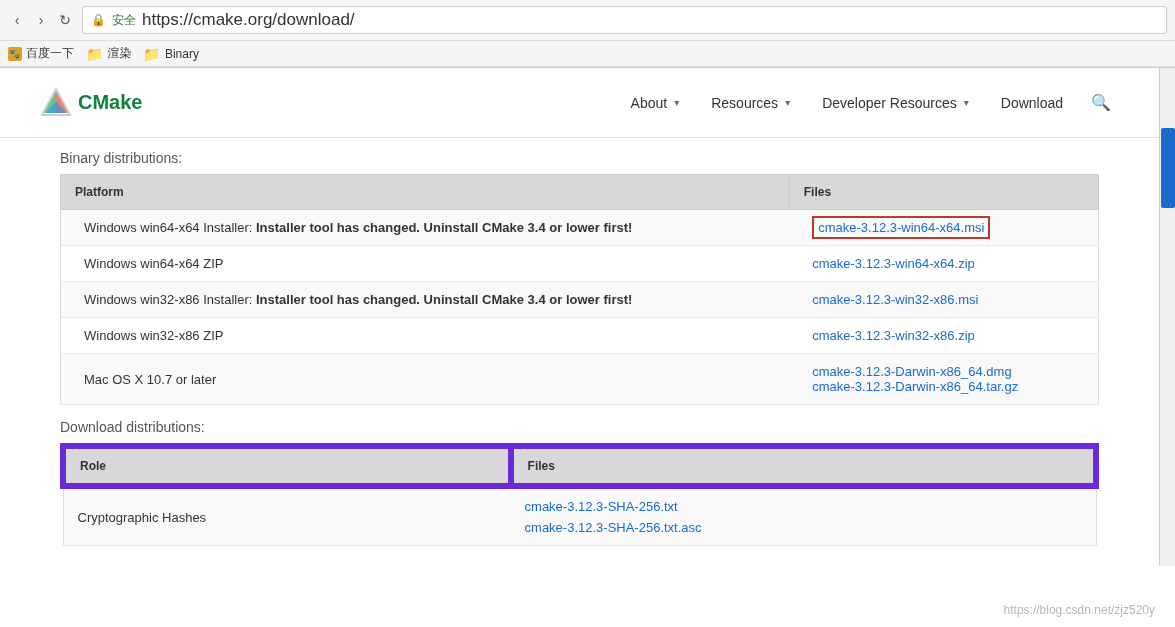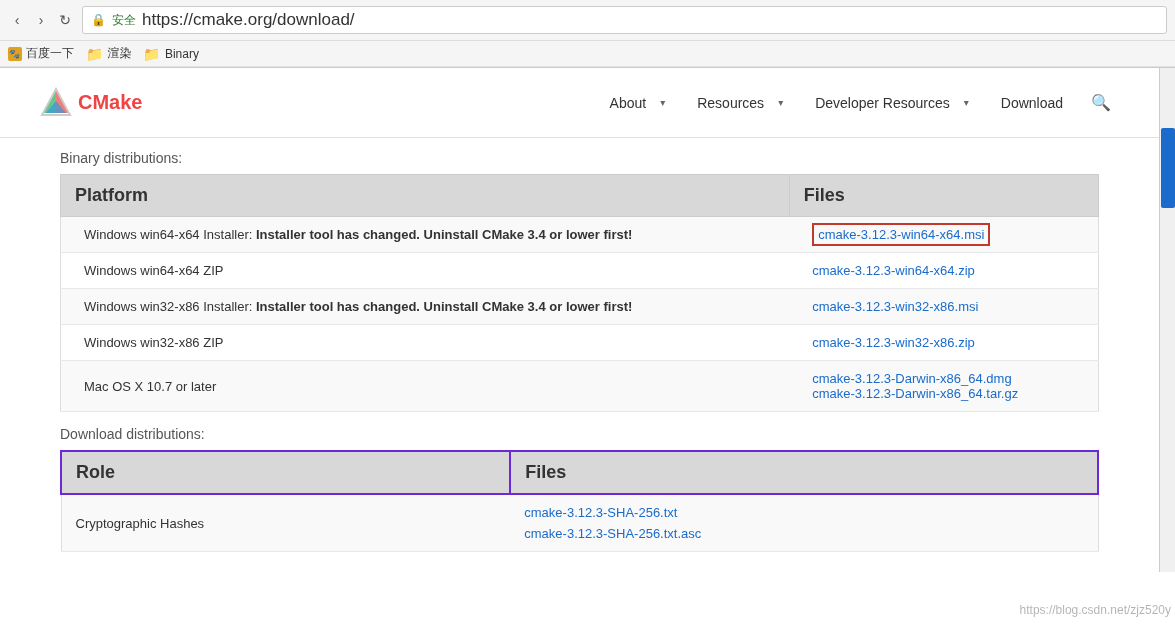--- a/index.html
+++ b/index.html
@@ -22,51 +22,51 @@
     
     .page-wrapper { display: flex; position: relative; }
     .scrollbar { width: 16px; background: #f0f0f0; border-left: 1px solid #ccc; position: absolute; right: 0; top: 0; bottom: 0; }
     .scrollbar-thumb { width: 14px; height: 80px; background: #1a6bcc; margin: 1px; border-radius: 2px; margin-top: 60px; }
 
     
     .main-content { width: 1159px; }
 
     
     .site-header { background: #fff; border-bottom: 1px solid #e0e0e0; padding: 0 40px; display: flex; align-items: center; justify-content: space-between; height: 70px; }
-    .logo-text { font-size: 20px; font-weight: bold; color: #ef4444; }
+    .logo-text { font-size: 20px; font-weight: bold; color: #15803d; }
     .nav-menu { display: flex; align-items: center; gap: 8px; }
-    .nav-item { display: flex; align-items: center; gap: 14px; padding: 8px 12px; cursor: pointer; font-size: 14px; color: #333; }
+    .nav-item { display: flex; align-items: center; gap: 7px; padding: 8px 12px; cursor: pointer; font-size: 14px; color: #333; }
     .chevron { font-size: 10px; color: #666; }
     .search-icon-nav { font-size: 16px; color: #333; cursor: pointer; padding: 8px; }
 
     
     .cmake-logo { display: flex; align-items: center; gap: 6px; }
 
     
     .page-content { padding: 0 60px 20px 60px; }
     .section-title { font-size: 14px; color: #555; padding: 12px 0 8px 0; }
 
     
     .download-table { width: 100%; border-collapse: collapse; border: 1px solid #ddd; }
-    .download-table th { background: #d8d8d8; text-align: left; padding: 10px 14px; font-weight: bold; font-size: 18px; border: 1px solid #ccc; }
+    .download-table th { background: #d8d8d8; text-align: left; padding: 10px 14px; font-weight: bold; font-size: 12px; border: 1px solid #ccc; }
     .download-table td { padding: 10px 23px; border-bottom: 1px solid #e8e8e8; vertical-align: middle; font-size: 13px; }
     .row-light { background: #f9f9f9; }
     .row-white { background: #fff; }
     .link-blue { color: #1a6bcc; text-decoration: none; cursor: pointer; }
     .link-highlighted { color: #1a6bcc; text-decoration: none; cursor: pointer; border: 2px solid #c0392b; padding: 2px 4px; }
     .bold-text { font-weight: bold; }
 
     
     .verification-title { font-size: 14px; color: #555; padding: 14px 0 8px 0; }
     .verify-table { width: 100%; border-collapse: collapse; border: 1px solid #ddd; }
-    .verify-table th { background: #d8d8d8; text-align: left; padding: 10px 14px; font-weight: bold; font-size: 18px; border: 2px solid #6d28d9; }
+    .verify-table th { background: #d8d8d8; text-align: left; padding: 10px 14px; font-weight: bold; font-size: 12px; border: 6px solid #6d28d9; }
     .verify-table td { padding: 10px 14px; border-bottom: 1px solid #e8e8e8; vertical-align: middle; font-size: 13px; }
 
     
-    .watermark { position: fixed; bottom: 10px; right: 4px; font-size: 12px; color: rgba(0,0,0,0.3); }
+    .watermark { position: fixed; bottom: 10px; right: 20px; font-size: 12px; color: rgba(0,0,0,0.3); }
   </style>
 </head>
 <body>
 
 <div class="browser-chrome">
 
   <div class="browser-toolbar">
     <div class="browser-nav-icons">
       <div class="nav-icon">‹</div>
       <div class="nav-icon">›</div>

